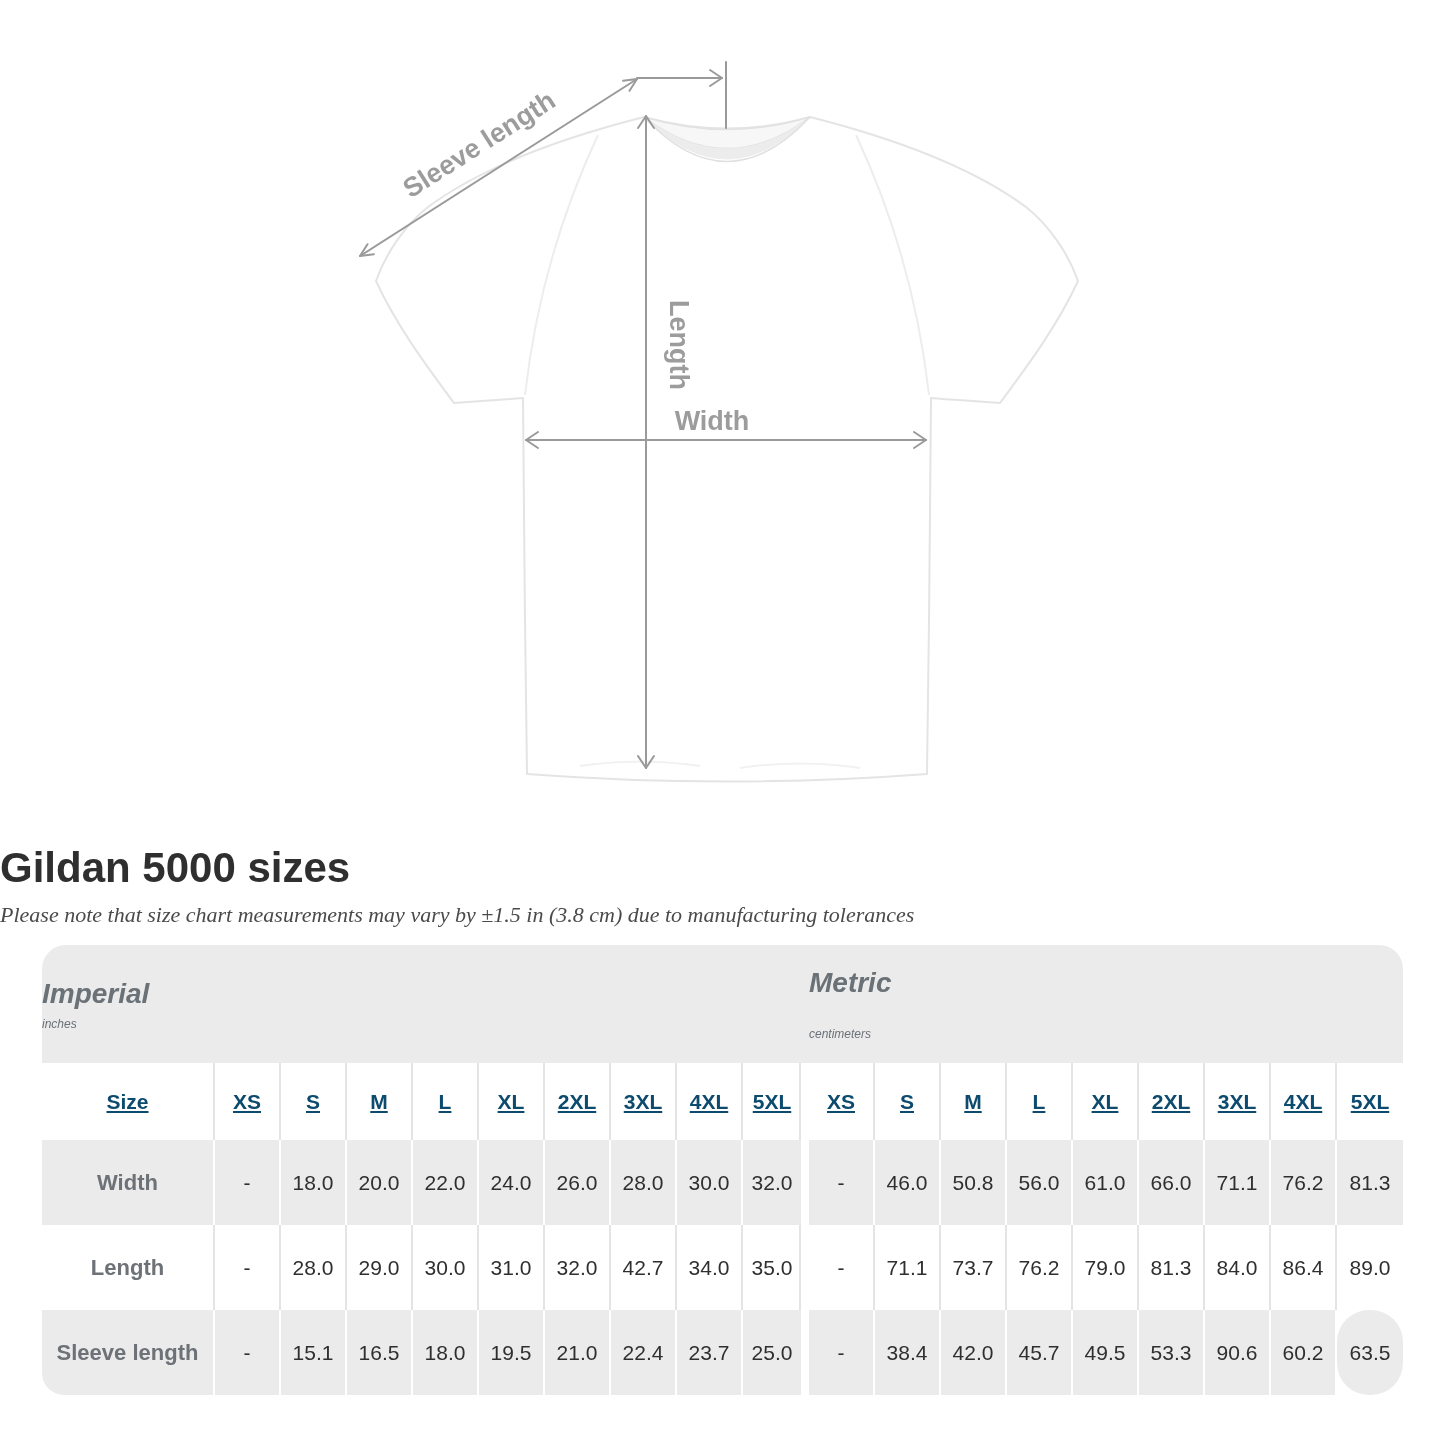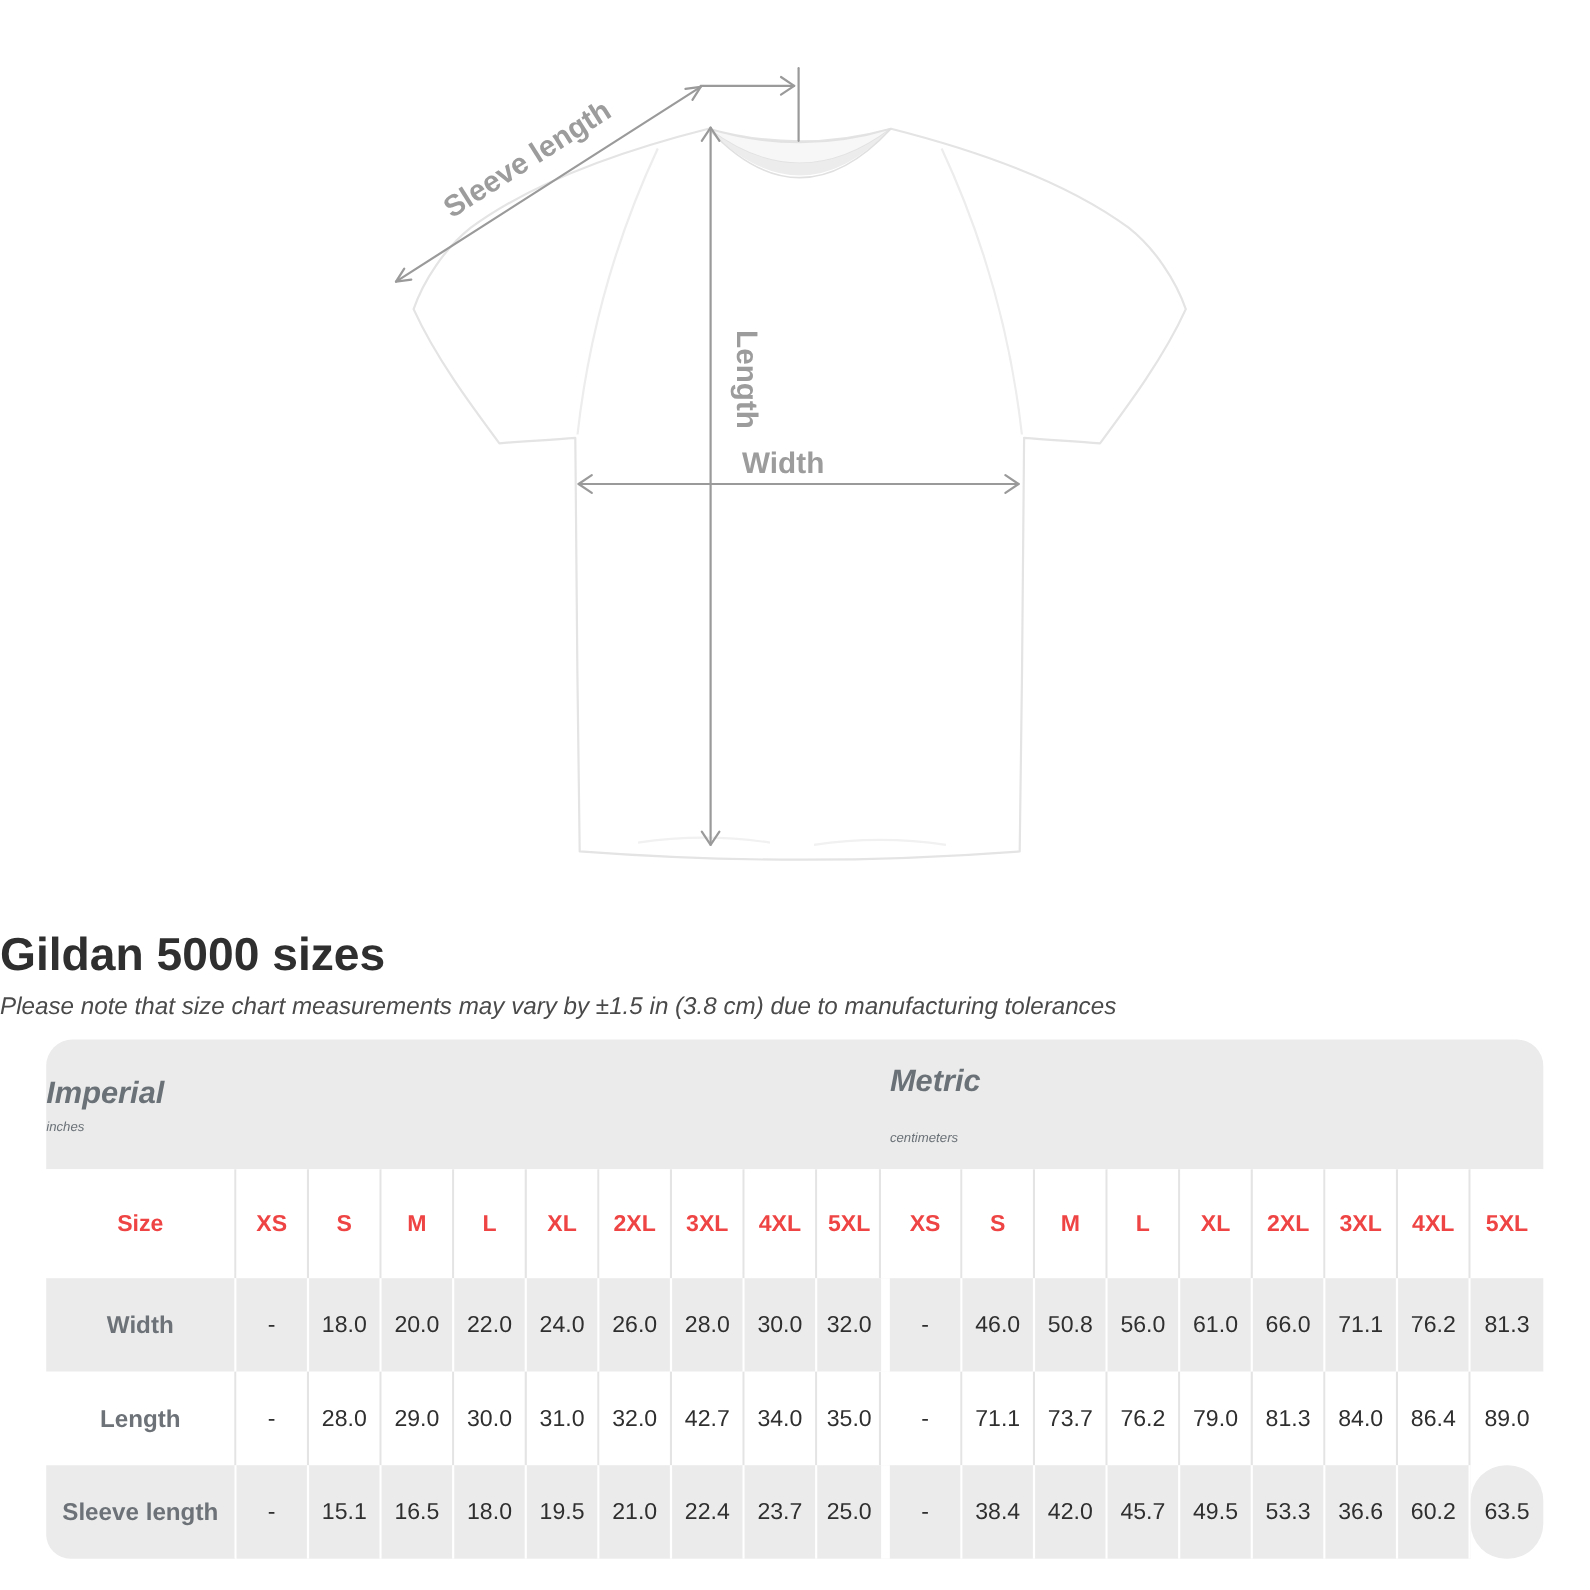--- a/index.html
+++ b/index.html
@@ -10,42 +10,43 @@
   }
 
   
   .figure { position:absolute; top:0; left:0; width:1445px; height:832px; }
   .figure svg { display:block; }
   .dim-label { font-family:"Liberation Sans", sans-serif; font-weight:bold; font-size:27px; fill:#9c9c9c; }
 
   
   .heading { position:absolute; top:846px; left:0; width:1445px; text-align:left; }
   .title { font-size:42px; line-height:1.05; font-weight:bold; color:#2f2f2f; }
-  .subtitle { margin-top:12px; font-size:22px; font-style:italic; color:#4a4a4a; }
+  .subtitle { margin-top:12px; font-size:22px; font-style:italic; color:#4a4a4a;font-family:Liberation Serif, serif; }
 
   
   .table-wrap { position:absolute; top:945px; left:42px; width:1361px; }
   .group-header {
     display:flex; height:118px; background:#ebebeb;
     border-radius:24px 24px 0 0; overflow:hidden;
   }
   .group { display:flex; flex-direction:column; justify-content:center; gap:7px; }
   .group-imperial { width:767px; }
   .group-metric { flex:1;gap:28px; }
   .group-title { font-size:28px; font-weight:bold; font-style:italic; color:#6a7177; }
   .group-sub { font-size:12px; font-style:italic; color:#6a7177; }
 
   table.size-table { table-layout:fixed; border-collapse:separate; border-spacing:0; width:1361px; }
   .size-table th, .size-table td {
     padding:0; text-align:center; vertical-align:middle;
     font-family:"Liberation Sans", sans-serif; box-sizing:border-box;
   }
   tr.size-row th {
-    height:99px; background:#fff; font-size:21px; font-weight:bold; color:#ef4444;
+    height:77px; background:#fff; font-size:21px; font-weight:bold; color:#0c4a6e;
     border-right:2px solid #e4e4e4;
+    text-decoration:underline;
   }
   .size-table td { height:85px; font-size:21px; color:#2f2f2f; }
   td.row-label { font-weight:bold; color:#6c7278; font-size:22px; }
   tr.row-gray td { background:#ebebeb; border-right:2px solid #fff; }
   tr.row-white td { background:#fff; border-right:2px solid #e4e4e4; }
   .size-table th.boundary, .size-table td.boundary { border-right-width:8px; }
   tr.size-row th.boundary, tr.row-white td.boundary {
     border-right-color:#fff; box-shadow:inset -2px 0 0 #e4e4e4;
   }
   tr.row-gray td.boundary { border-right-color:#fff; }
@@ -222,21 +223,21 @@
             <td>21.0</td>
             <td>22.4</td>
             <td>23.7</td>
             <td class="boundary">25.0</td>
             <td>-</td>
             <td>38.4</td>
             <td>42.0</td>
             <td>45.7</td>
             <td>49.5</td>
             <td>53.3</td>
-            <td>36.6</td>
+            <td>90.6</td>
             <td>60.2</td>
             <td>63.5</td>
           </tr>
         </tbody>
     </table>
   </div>
 
 </div>
 
 </body></html>

